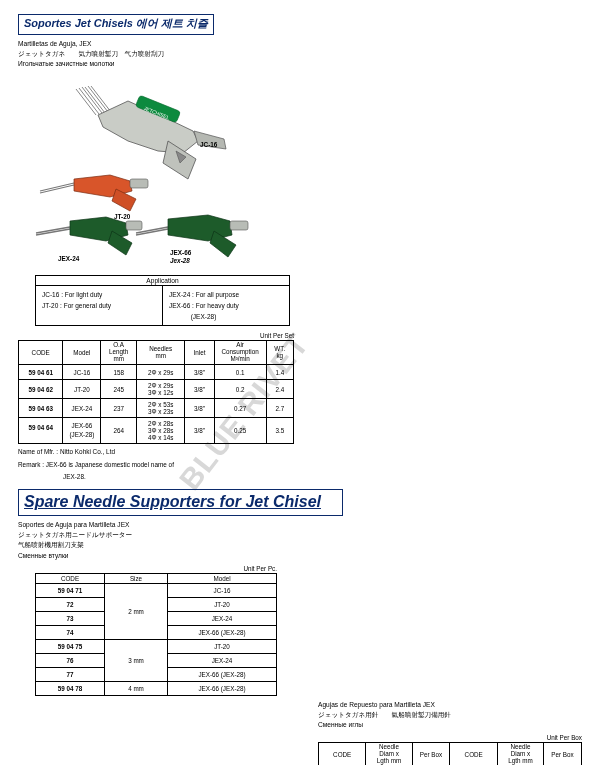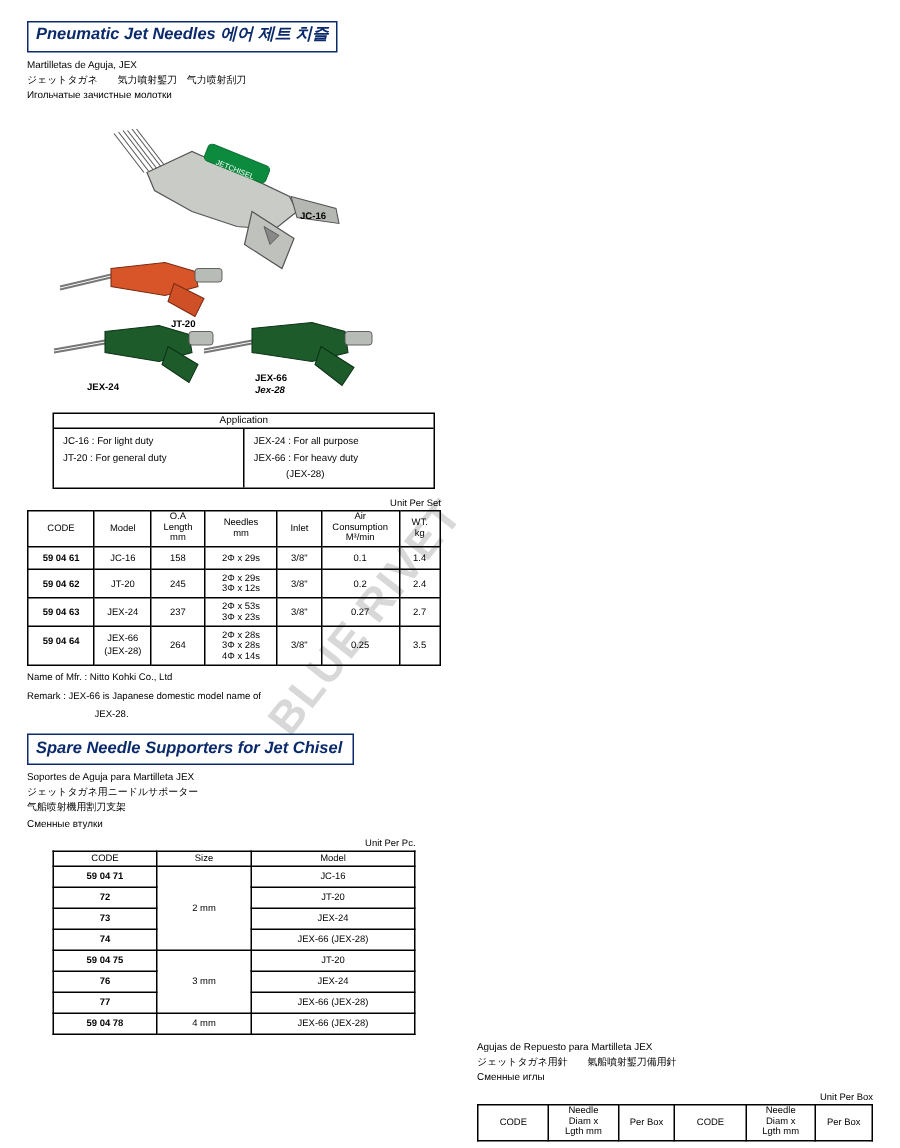--- a/index.html
+++ b/index.html
@@ -22,23 +22,24 @@
     padding:3px 5px 4px 5px;
     font-style:italic;
     font-weight:bold;
     font-size:11px;
     color:#0b2a6b;
     display:inline-block;
     line-height:1.05;
     white-space:nowrap;
   }
   .sec-head2{
-    font-style:italic;font-weight:bold;font-size:11px;color:#0b2a6b;
-    border:1.2px solid #0b2a6b;padding:3px 7px 4px 5px;display:inline-block;
+    font-style:italic;font-weight:bold;font-size:16px;color:#0b2a6b;
+    border:1.2px solid #0b2a6b;padding:3px 21px 4px 5px;display:inline-block;
     white-space:nowrap;
+    text-decoration:underline;
   }
   .subtitles{font-size:6.6px;line-height:1.55;margin-top:4px;color:#000;}
   .subtitles div{white-space:nowrap;}
 
   
   table{border-collapse:collapse;}
   .tbl{border:1px solid #000;}
   .tbl td,.tbl th{border:0.8px solid #000;padding:1px 2px;font-size:6.3px;text-align:center;vertical-align:middle;}
   .tbl th{font-weight:normal;}
   .bold{font-weight:bold;}
@@ -74,21 +75,21 @@
 </style>
 </head>
 <body>
 
 <div class="page">
 
   <div class="wm">BLUE RIVET</div>
 
   <div class="col-left above">
 
-    <div class="sec-head">Pneumatic Jet Needles  에어 제트 치즐</div>
+    <div class="sec-head">Soportes Jet Chisels  에어 제트 치즐</div>
 
     <div class="subtitles">
       <div>Martilletas de Aguja, JEX</div>
       <div>ジェットタガネ　　気力噴射鏨刀　气力喷射刮刀</div>
       <div>Игольчатые зачистные молотки</div>
     </div>
 
     
     <div class="ill" style="height:190px;margin-top:2px;">
 

